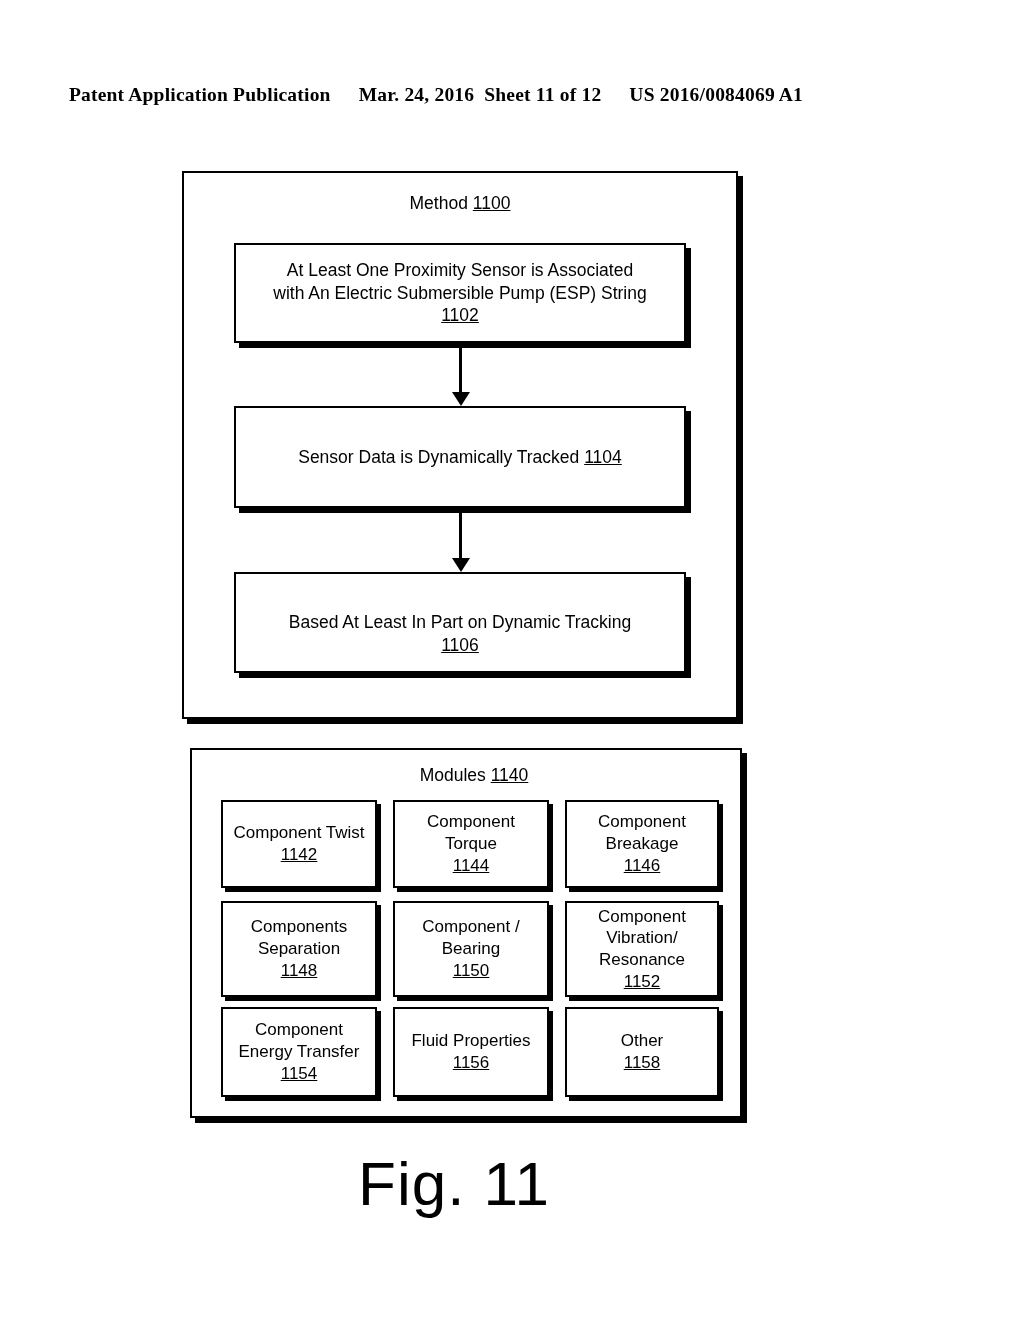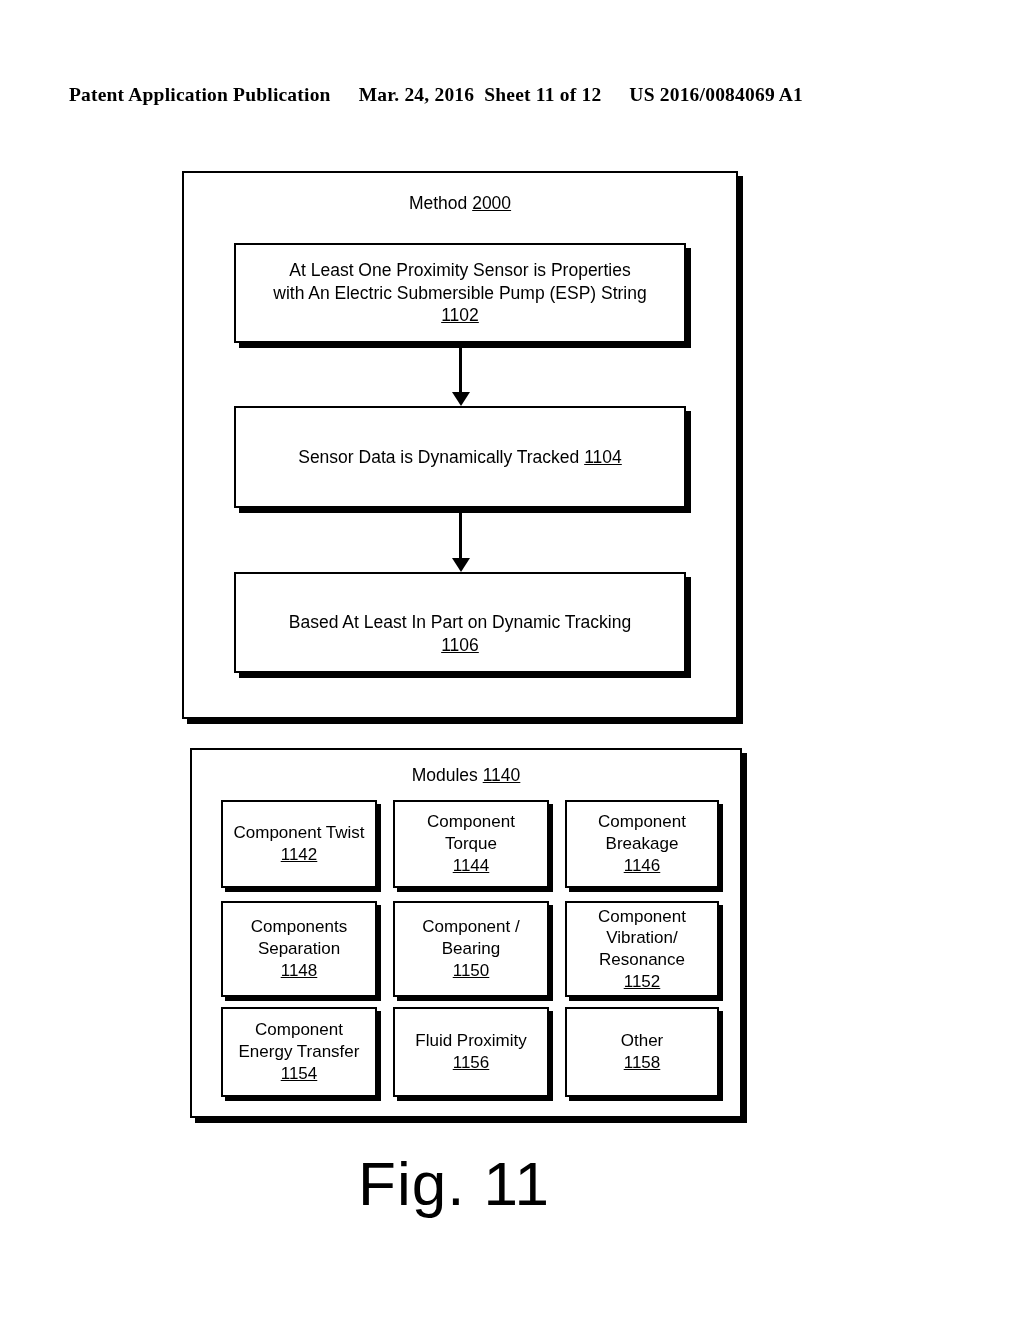--- a/index.html
+++ b/index.html
@@ -106,20 +106,21 @@
     width: 552px;
     height: 370px;
   }
   #modules-title {
     position: absolute;
     left: 190px;
     top: 765px;
     width: 552px;
     text-align: center;
     font-size: 17.5px;
+    padding-left: 8px;
   }
 
   
   .mbox {
     display: flex;
     align-items: center;
     justify-content: center;
     text-align: center;
     font-size: 17px;
     line-height: 1.28;
@@ -149,26 +150,26 @@
 <body>
 
 <div id="pub-header">
   <span class="seg">Patent Application Publication</span><span class="gap-lg"></span><span class="seg">Mar. 24, 2016</span><span class="gap-sm"></span><span class="seg">Sheet 11 of 12</span><span class="gap-lg"></span><span class="seg">US 2016/0084069 A1</span>
 </div>
 
 <div class="pbox" id="method-container"></div>
 
 <div id="method-title">
   <span>Method</span>
-  <span class="ul">2000</span>
+  <span class="ul">1100</span>
 </div>
 
 <div class="pbox step" id="step-1102">
   <div>
-    <span>At Least One Proximity Sensor is Properties</span><br>
+    <span>At Least One Proximity Sensor is Associated</span><br>
     <span>with An Electric Submersible Pump (ESP) String</span><br>
     <span class="ul">1102</span>
   </div>
 </div>
 
 <div class="arrow" id="arrow-1"></div>
 
 <div class="pbox step" id="step-1104">
   <div>
     <span>Sensor Data is Dynamically Tracked</span>
@@ -239,21 +240,21 @@
 
 <div class="pbox thin mbox col-1 row-3">
   <div>
     <span>Component</span><br>
     <span>Energy Transfer</span><br>
     <span class="ul">1154</span>
   </div>
 </div>
 <div class="pbox thin mbox col-2 row-3">
   <div>
-    <span>Fluid Proximity</span><br>
+    <span>Fluid Properties</span><br>
     <span class="ul">1156</span>
   </div>
 </div>
 <div class="pbox thin mbox col-3 row-3">
   <div>
     <span>Other</span><br>
     <span class="ul">1158</span>
   </div>
 </div>
 

